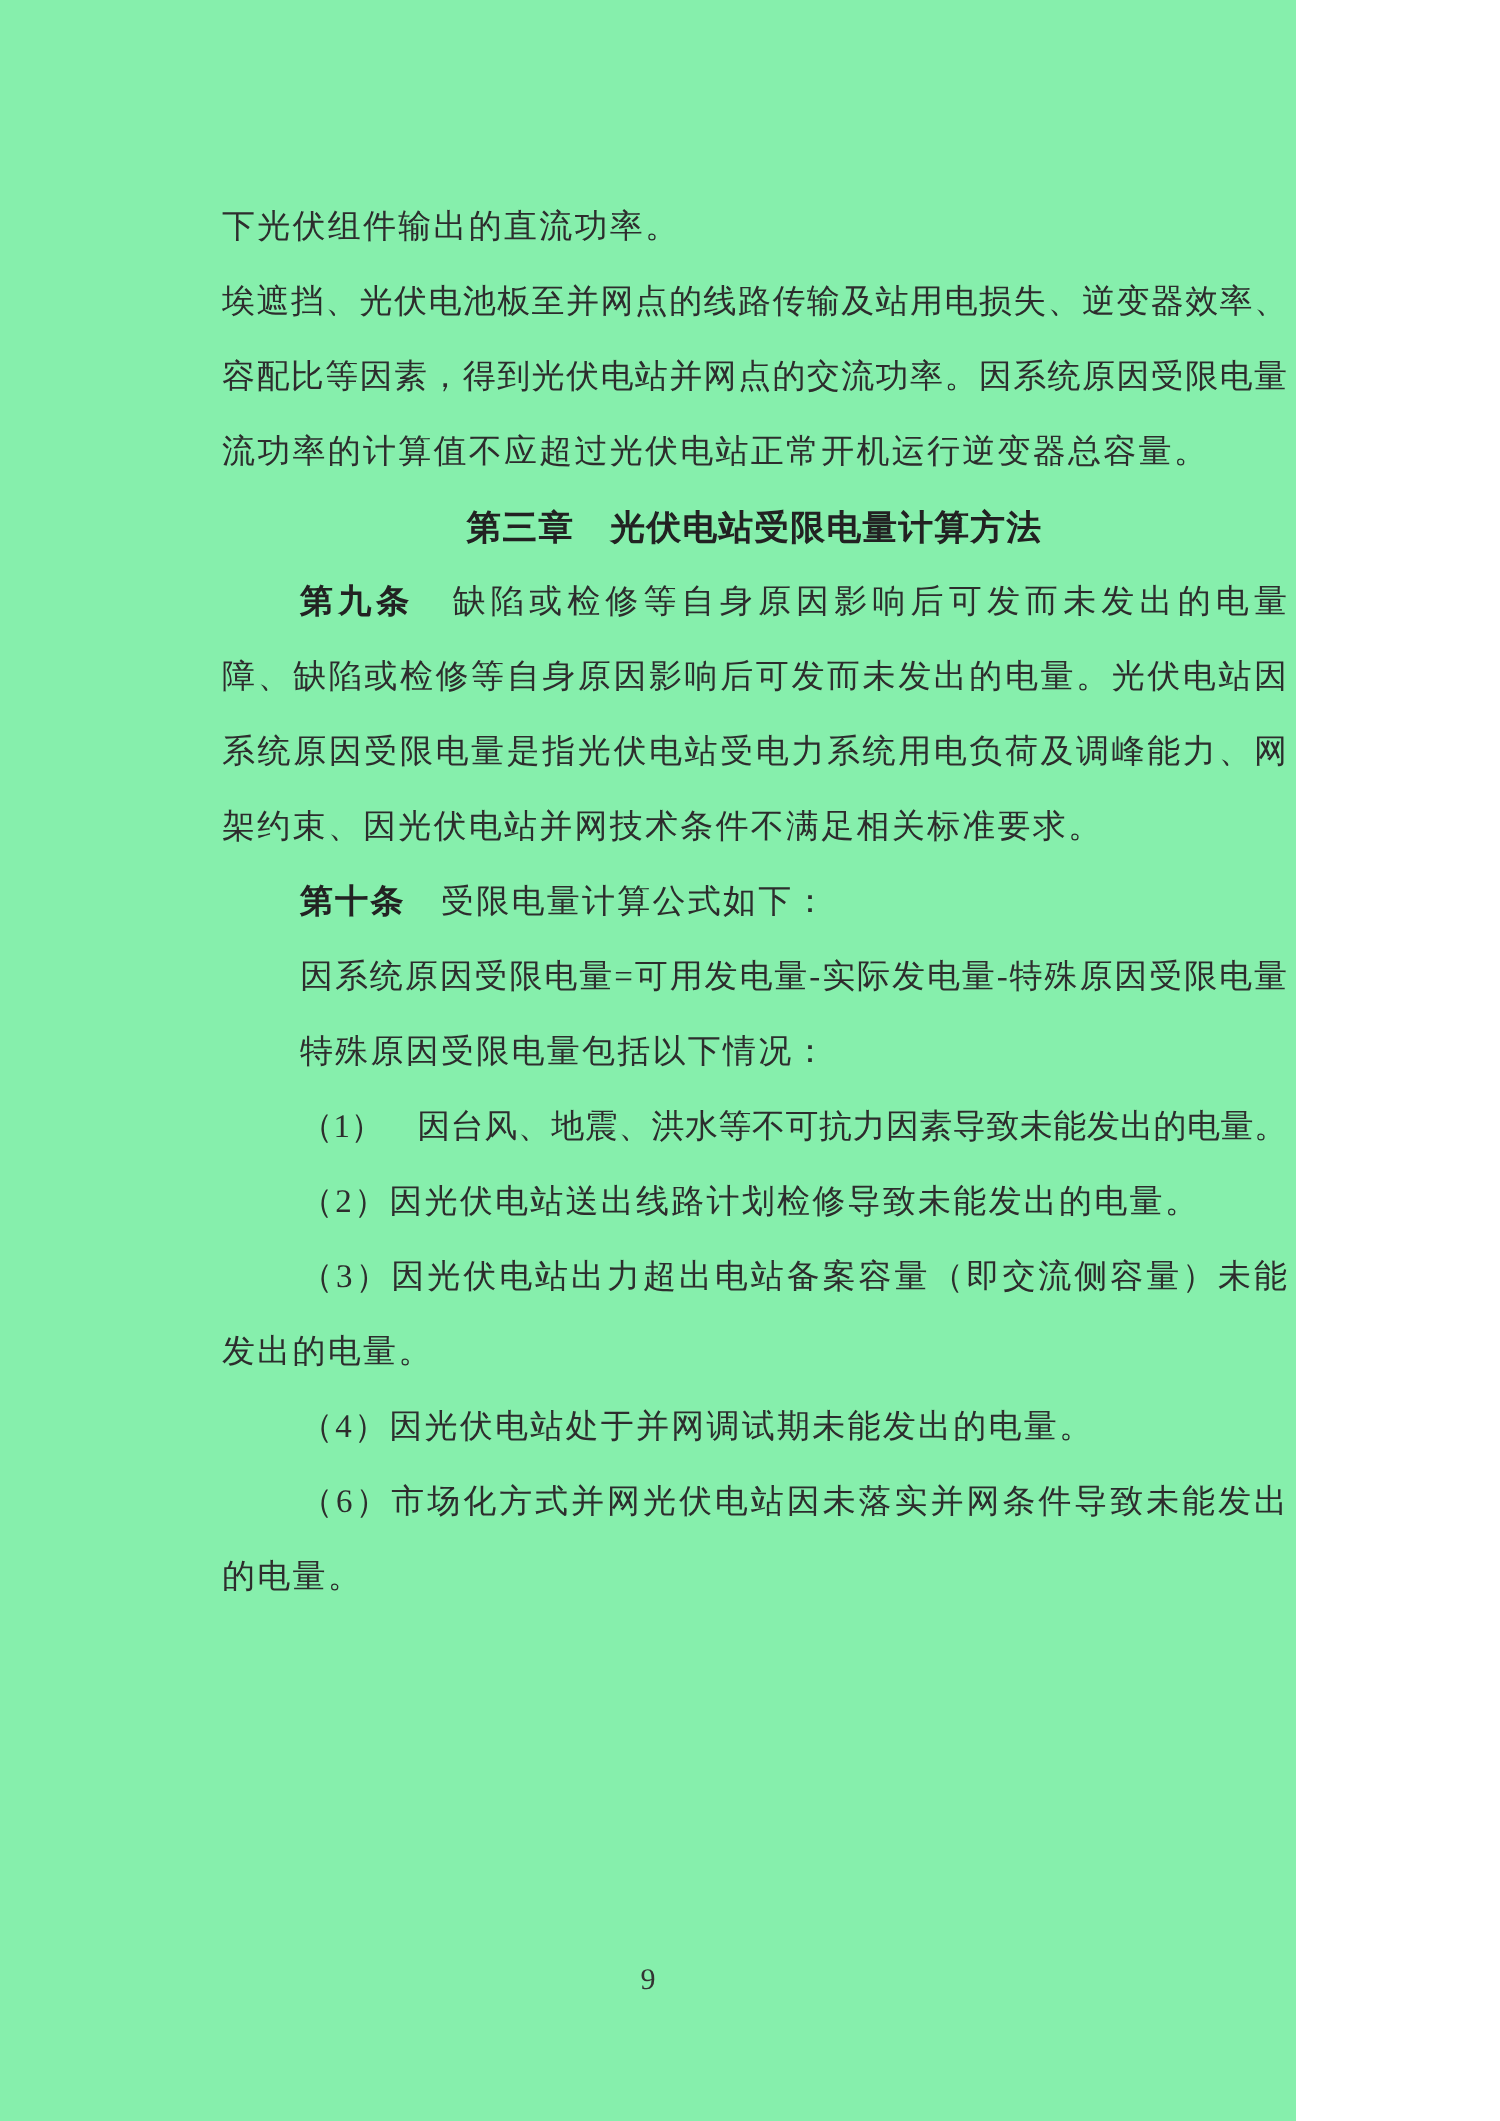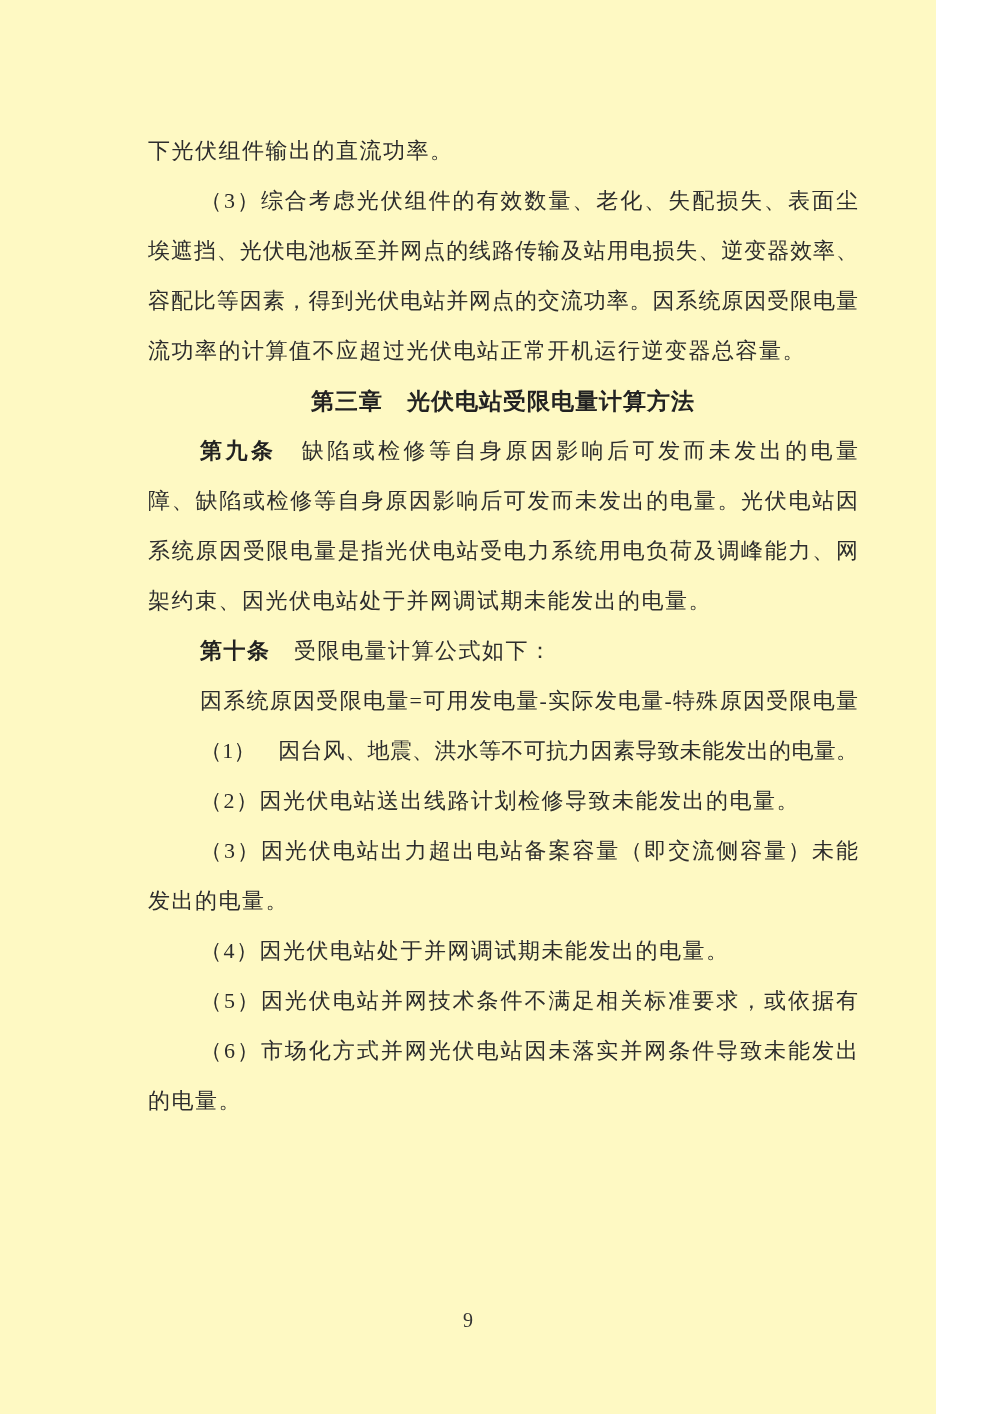--- a/index.html
+++ b/index.html
@@ -2,23 +2,23 @@
 <html><head>
 <meta charset="utf-8">
 <style>
   html, body {
     margin: 0;
     padding: 0;
     background: #ffffff;
   }
   .page {
     position: relative;
-    width: 936px;
+    width: 864px;
     height: 1414px;
-    background: #fef9c3;
+    background: #86efac;
     overflow: hidden;
     font-family: "Liberation Serif", serif;
     color: #2d2d2d;
   }
   .content {
     position: absolute;
     left: 148px;
     top: 126px;
     width: 710px;
   }
@@ -63,34 +63,33 @@
     line-height: 36px;
     color: #333333;
   }
 </style>
 </head>
 <body>
 
 <div class="page">
   <div class="content">
       <div class="line plain">下光伏组件输出的直流功率。</div>
-      <div class="line indent justify">（3）综合考虑光伏组件的有效数量、老化、失配损失、表面尘</div>
       <div class="line justify">埃遮挡、光伏电池板至并网点的线路传输及站用电损失、逆变器效率、</div>
       <div class="line justify">容配比等因素，得到光伏电站并网点的交流功率。因系统原因受限电量</div>
       <div class="line plain">流功率的计算值不应超过光伏电站正常开机运行逆变器总容量。</div>
       <div class="line heading">第三章　光伏电站受限电量计算方法</div>
       <div class="line indent justify"><span class="b">第九条</span><span>　缺陷或检修等自身原因影响后可发而未发出的电量</span></div>
       <div class="line justify">障、缺陷或检修等自身原因影响后可发而未发出的电量。光伏电站因</div>
       <div class="line justify">系统原因受限电量是指光伏电站受电力系统用电负荷及调峰能力、网</div>
-      <div class="line plain">架约束、因光伏电站处于并网调试期未能发出的电量。</div>
+      <div class="line plain">架约束、因光伏电站并网技术条件不满足相关标准要求。</div>
       <div class="line indent"><span class="b">第十条</span><span>　受限电量计算公式如下：</span></div>
       <div class="line indent justify">因系统原因受限电量=可用发电量-实际发电量-特殊原因受限电量</div>
+      <div class="line indent">特殊原因受限电量包括以下情况：</div>
       <div class="line indent justify">（1）　因台风、地震、洪水等不可抗力因素导致未能发出的电量。</div>
       <div class="line indent">（2）因光伏电站送出线路计划检修导致未能发出的电量。</div>
       <div class="line indent justify">（3）因光伏电站出力超出电站备案容量（即交流侧容量）未能</div>
       <div class="line plain">发出的电量。</div>
       <div class="line indent">（4）因光伏电站处于并网调试期未能发出的电量。</div>
-      <div class="line indent justify">（5）因光伏电站并网技术条件不满足相关标准要求，或依据有</div>
       <div class="line indent justify">（6）市场化方式并网光伏电站因未落实并网条件导致未能发出</div>
       <div class="line plain">的电量。</div>
     </div>
   <div class="page-number">9</div>
 </div>
 
 </body></html>

